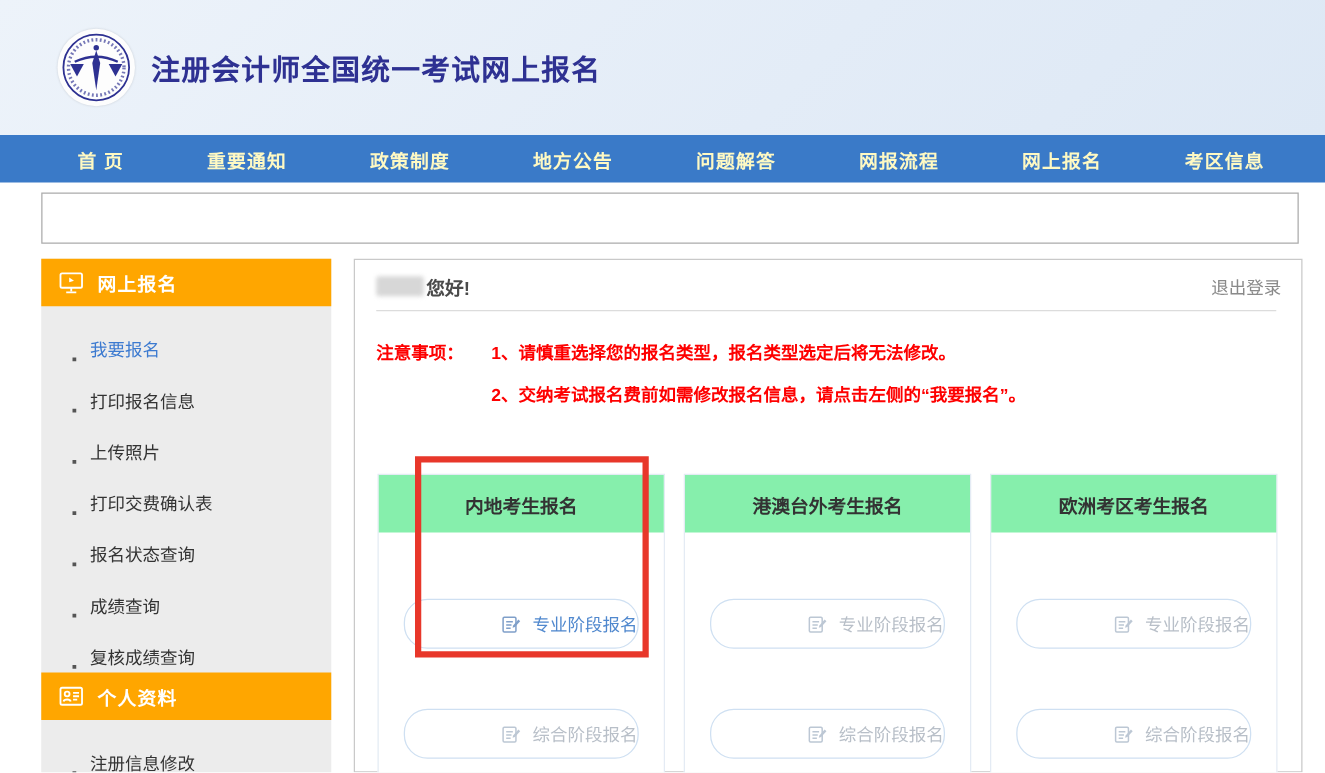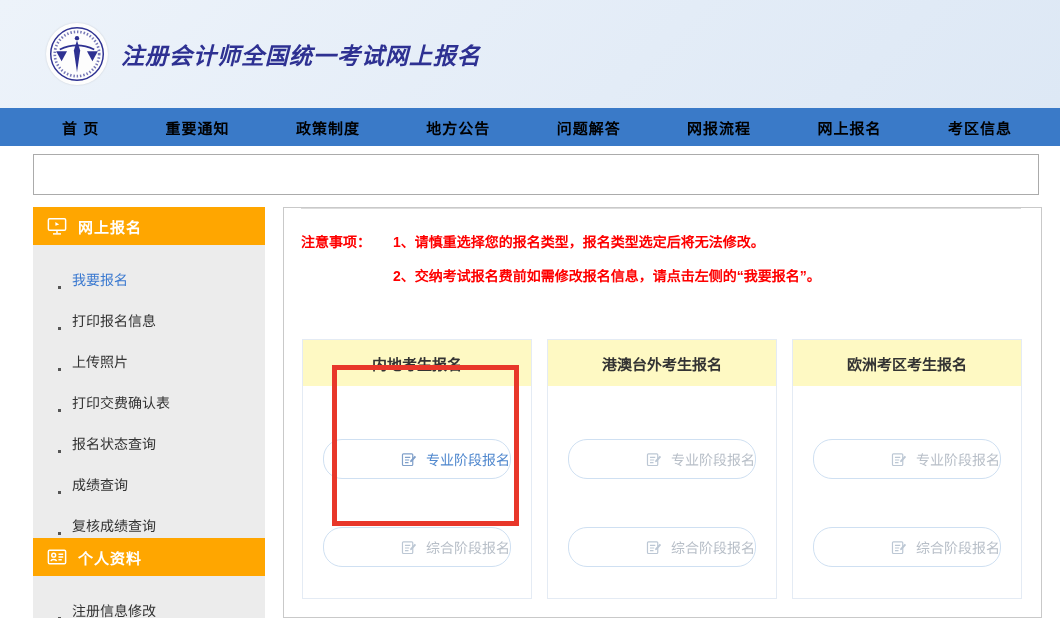--- a/index.html
+++ b/index.html
@@ -1,31 +1,31 @@
 <!DOCTYPE html>
 <html lang="zh-CN"><head>
 <meta charset="utf-8">
 <style>
   html,body{margin:0;padding:0;background:#fff;font-family:"Liberation Sans","DejaVu Sans",sans-serif;}
   .page{position:relative;width:1060px;height:618px;overflow:hidden;background:#fff;}
 
   
   .header{position:absolute;left:0;top:0;width:1060px;height:108px;
     background:linear-gradient(135deg,#edf3fa 0%,#e3ecf7 60%,#dde8f5 100%);
-    display:flex;align-items:center;font-style:italic;}
+    display:flex;align-items:center;}
   .logo-wrap{margin-left:46px;width:62px;height:62px;background:#fdfdfd;border-radius:50%;
     display:flex;align-items:center;justify-content:center;box-shadow:0 0 2px rgba(0,0,0,.15);}
   .logo-wrap svg{width:58px;height:58px;}
   .site-title{margin-left:13px;font-size:23px;font-weight:bold;color:#2e3192;letter-spacing:1px;}
 
   
   .nav{position:absolute;top:108px;left:0;width:1060px;height:38px;background:#3a7ac8;
     display:flex;align-items:center;justify-content:space-between;
     padding:0 48px 0 62px;box-sizing:border-box;}
-  .nav a{color:#000000;font-size:15px;font-weight:bold;text-decoration:none;letter-spacing:1px;cursor:pointer;}
+  .nav a{color:#fef9c3;font-size:15px;font-weight:bold;text-decoration:none;letter-spacing:1px;cursor:pointer;}
 
   
   .banner{position:absolute;left:33px;top:154px;width:1006px;height:41px;background:#fff;
     border:1px solid #ababab;box-sizing:border-box;}
 
   
   .sidebar{position:absolute;left:33px;top:207px;width:232px;background:#ececec;padding-bottom:4px;}
   .side-header{height:38px;background:#ffa600;color:#fff;display:flex;align-items:center;
     font-size:15px;font-weight:bold;letter-spacing:1px;padding-left:13px;gap:10px;}
   .side-header svg{width:22px;height:22px;stroke:#fff;fill:none;stroke-width:1.6;}
@@ -43,21 +43,21 @@
   .logout{margin-left:auto;font-size:14px;color:#8a8a8a;text-decoration:none;cursor:pointer;}
   .divider{height:1px;background:#dcdcdc;margin:0 20px 0 17px;}
 
   .notice{display:flex;padding:22px 16px 0 17px;color:#fe0000;font-weight:bold;font-size:14px;}
   .notice-label{white-space:nowrap;margin-right:22px;}
   .notice-lines{display:flex;flex-direction:column;gap:14px;}
 
   
   .cards{display:flex;gap:15px;padding:54px 0 0 18px;}
   .card{width:230px;height:260px;border:1px solid #e4ebf4;box-sizing:border-box;background:#fff;}
-  .card-header{height:46px;background:#fef9c3;display:flex;align-items:center;justify-content:center;
+  .card-header{height:46px;background:#86efac;display:flex;align-items:center;justify-content:center;
     font-size:15px;font-weight:bold;color:#333;}
   .pill{margin:0 20px;height:38px;border:1px solid #cfe0f2;border-radius:19px;background:#fff;
     display:flex;align-items:center;justify-content:flex-end;gap:9px;font-size:14px;cursor:pointer;}
   .pill svg{width:17px;height:17px;fill:none;stroke:currentColor;stroke-width:1.7;}
   .pill.first{margin-top:53px;}
   .pill.second{margin-top:48px;}
   .pill.blue{color:#5088ce;}
   .pill.blue .icon{color:#7f9fc9;}
   .pill.grey{color:#b8bfc8;}
   .pill.grey .icon{color:#bcc7d4;}
@@ -150,20 +150,25 @@
     </div>
     <ul class="side-list">
       <li>
         <span class="bullet"></span>
         <span class="lbl">注册信息修改</span>
         </li>
     </ul>
   </div>
 
   <div class="content">
+    <div class="greet-row">
+      <span class="redacted"></span>
+      <span class="hello">您好!</span>
+      <a class="logout">退出登录</a>
+    </div>
     <div class="divider"></div>
 
     <div class="notice">
       <span class="notice-label">注意事项：</span>
       <div class="notice-lines">
         <span>1、请慎重选择您的报名类型，报名类型选定后将无法修改。</span>
         <span>2、交纳考试报名费前如需修改报名信息，请点击左侧的“我要报名”。</span>
       </div>
     </div>
 

